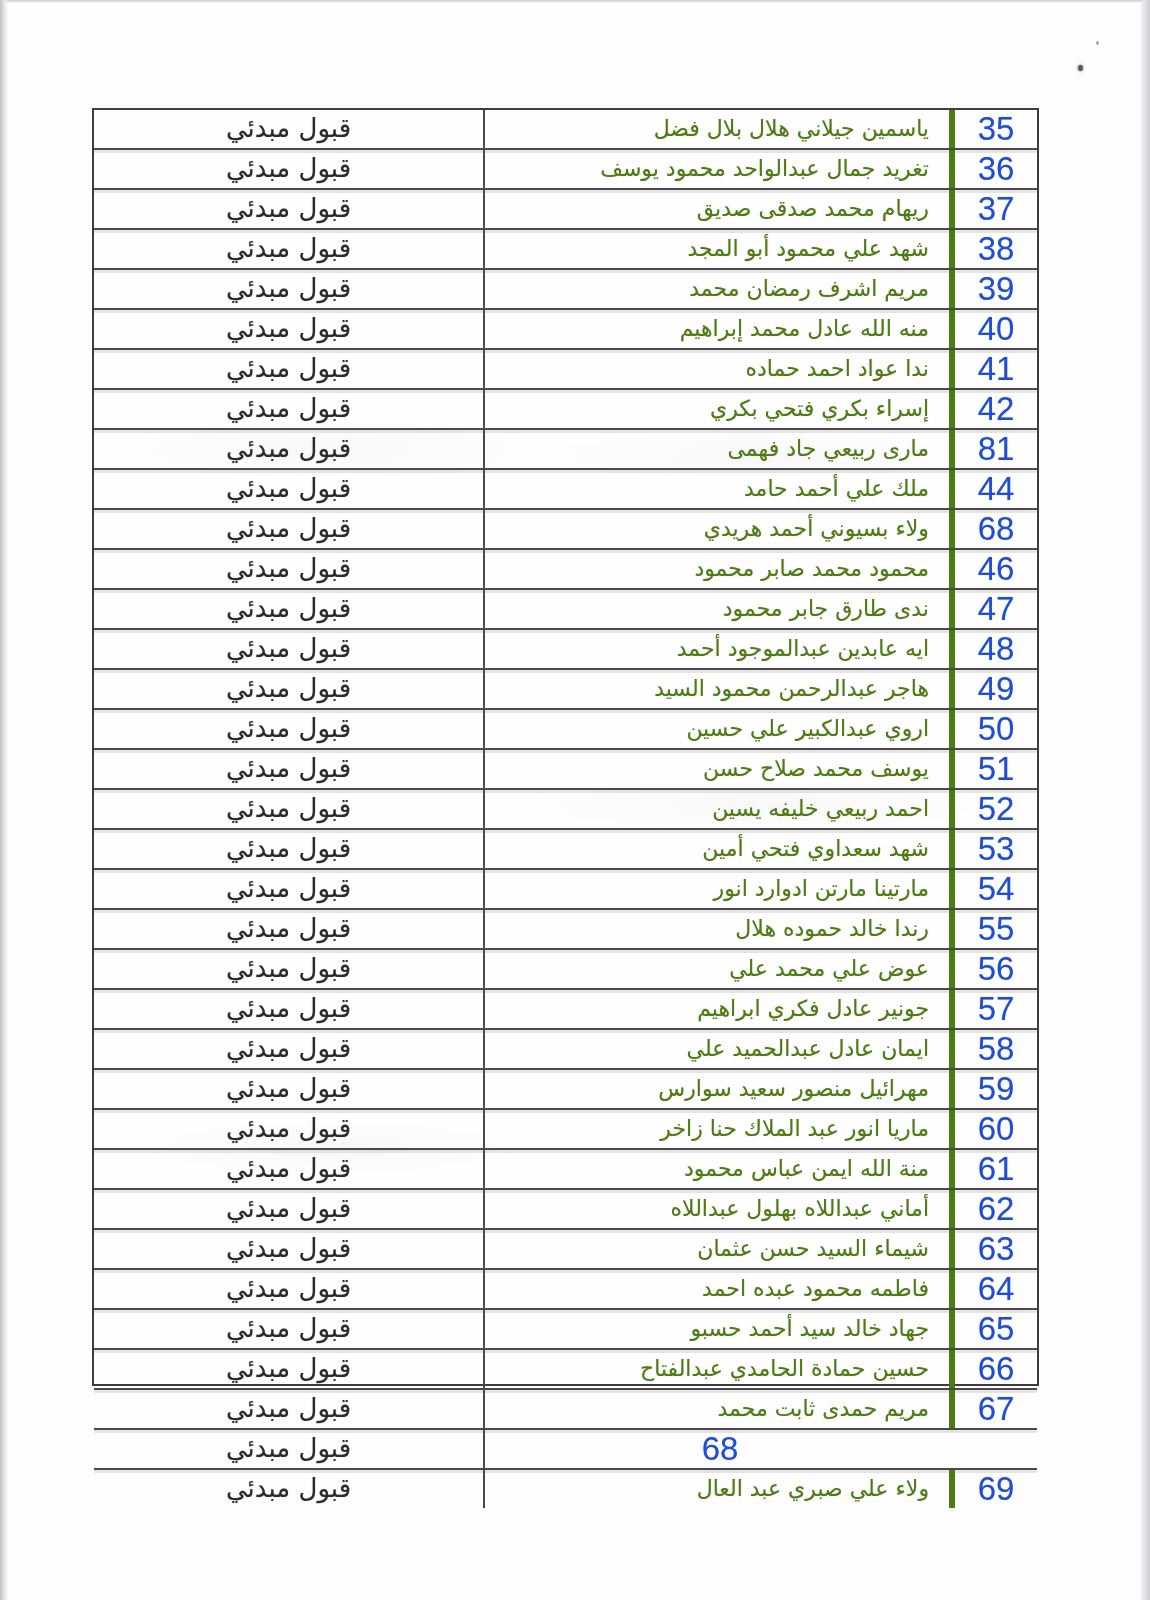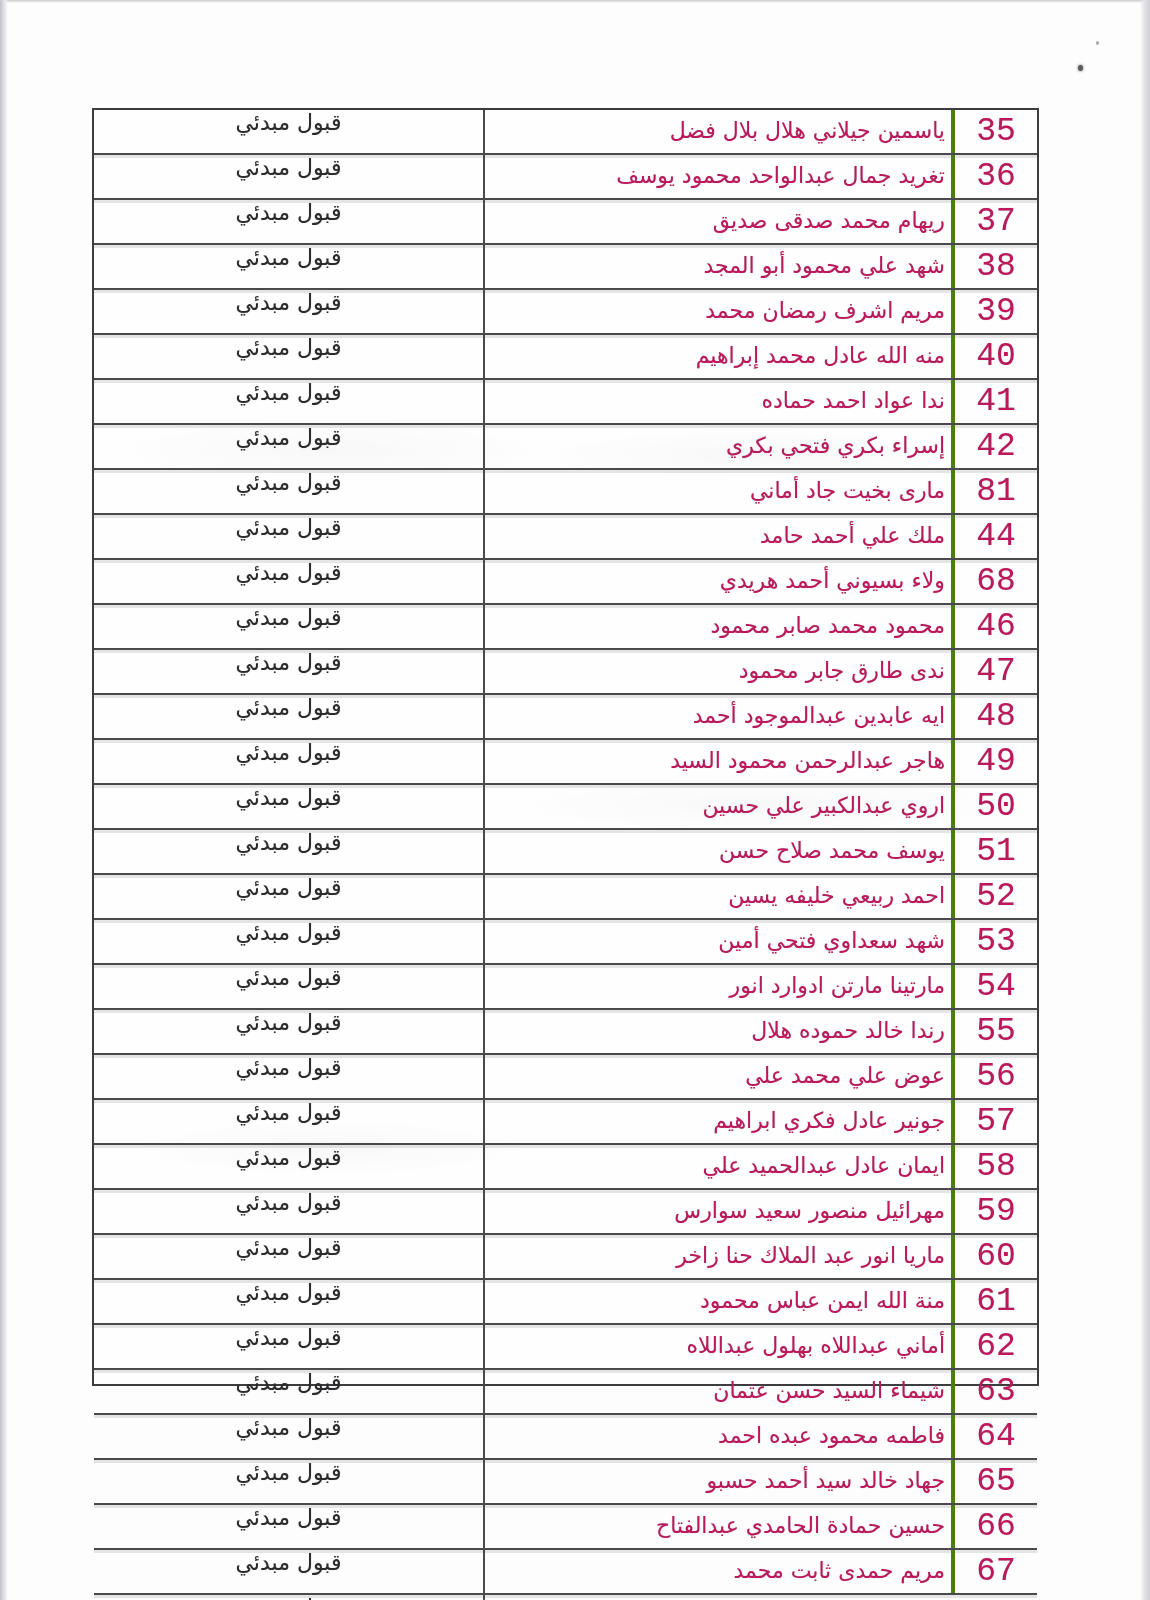--- a/index.html
+++ b/index.html
@@ -76,40 +76,40 @@
     box-sizing: border-box;
     display: flex;
     align-items: center;
     overflow: hidden;
     white-space: nowrap;
   }
   .cell-status {
     border-right: 2px solid #4a4a4c;
     justify-content: center;
     direction: rtl;
-    font-size: 22px;
+    font-size: 26px;
     color: #2b2b2d;
     text-shadow: 0 0 1px rgba(40,40,40,0.35);
-    padding-bottom: 18px;
+    padding-bottom: 2px;
   }
   .cell-name {
-    border-right: 4px solid #4d7c0f;
+    border-right: 6px solid #4d7c0f;
     justify-content: flex-start;
     direction: rtl;
-    padding: 0 6px;
+    padding: 0 20px;
     font-size: 22px;
-    color: #be185d;
+    color: #4d7c0f;
     text-shadow: 0 0 1px rgba(40,40,40,0.35);
     padding-bottom: 2px;
   }
   .cell-number {
     justify-content: center;
-    font-family: Liberation Mono, monospace;
+    font-family: Liberation Sans, sans-serif;
     font-size: 33px;
-    color: #be185d;
+    color: #1d4ed8;
     text-shadow: 0 0 1px rgba(30,30,30,0.3);
   }
 </style>
 </head>
 <body>
 
 <div class="page">
 
   <div class="edge-top"></div>
   <div class="edge-left"></div>
@@ -168,21 +168,21 @@
     </div>
 
     <div class="table-row">
       <div class="cell cell-status">قبول مبدئي</div>
       <div class="cell cell-name">إسراء بكري فتحي بكري</div>
       <div class="cell cell-number">42</div>
     </div>
 
     <div class="table-row">
       <div class="cell cell-status">قبول مبدئي</div>
-      <div class="cell cell-name">مارى بخيت جاد أماني</div>
+      <div class="cell cell-name">مارى ربيعي جاد فهمى</div>
       <div class="cell cell-number">81</div>
     </div>
 
     <div class="table-row">
       <div class="cell cell-status">قبول مبدئي</div>
       <div class="cell cell-name">ملك علي أحمد حامد</div>
       <div class="cell cell-number">44</div>
     </div>
 
     <div class="table-row">

